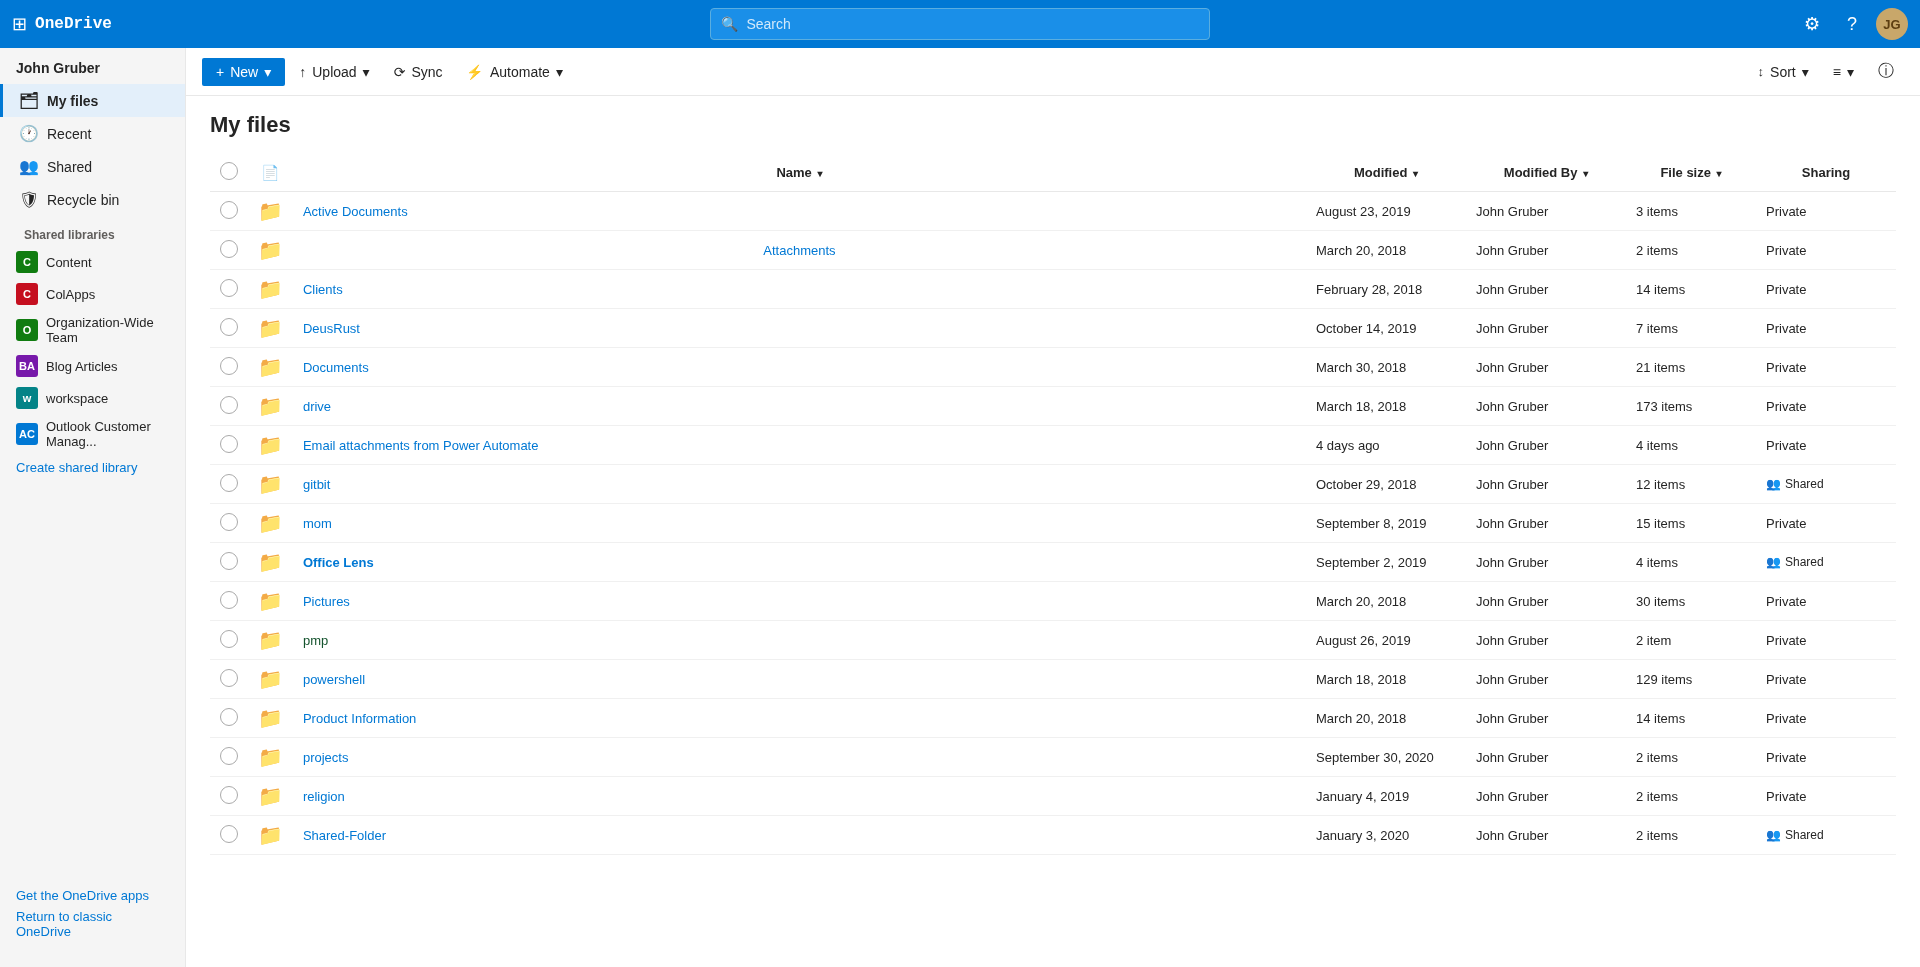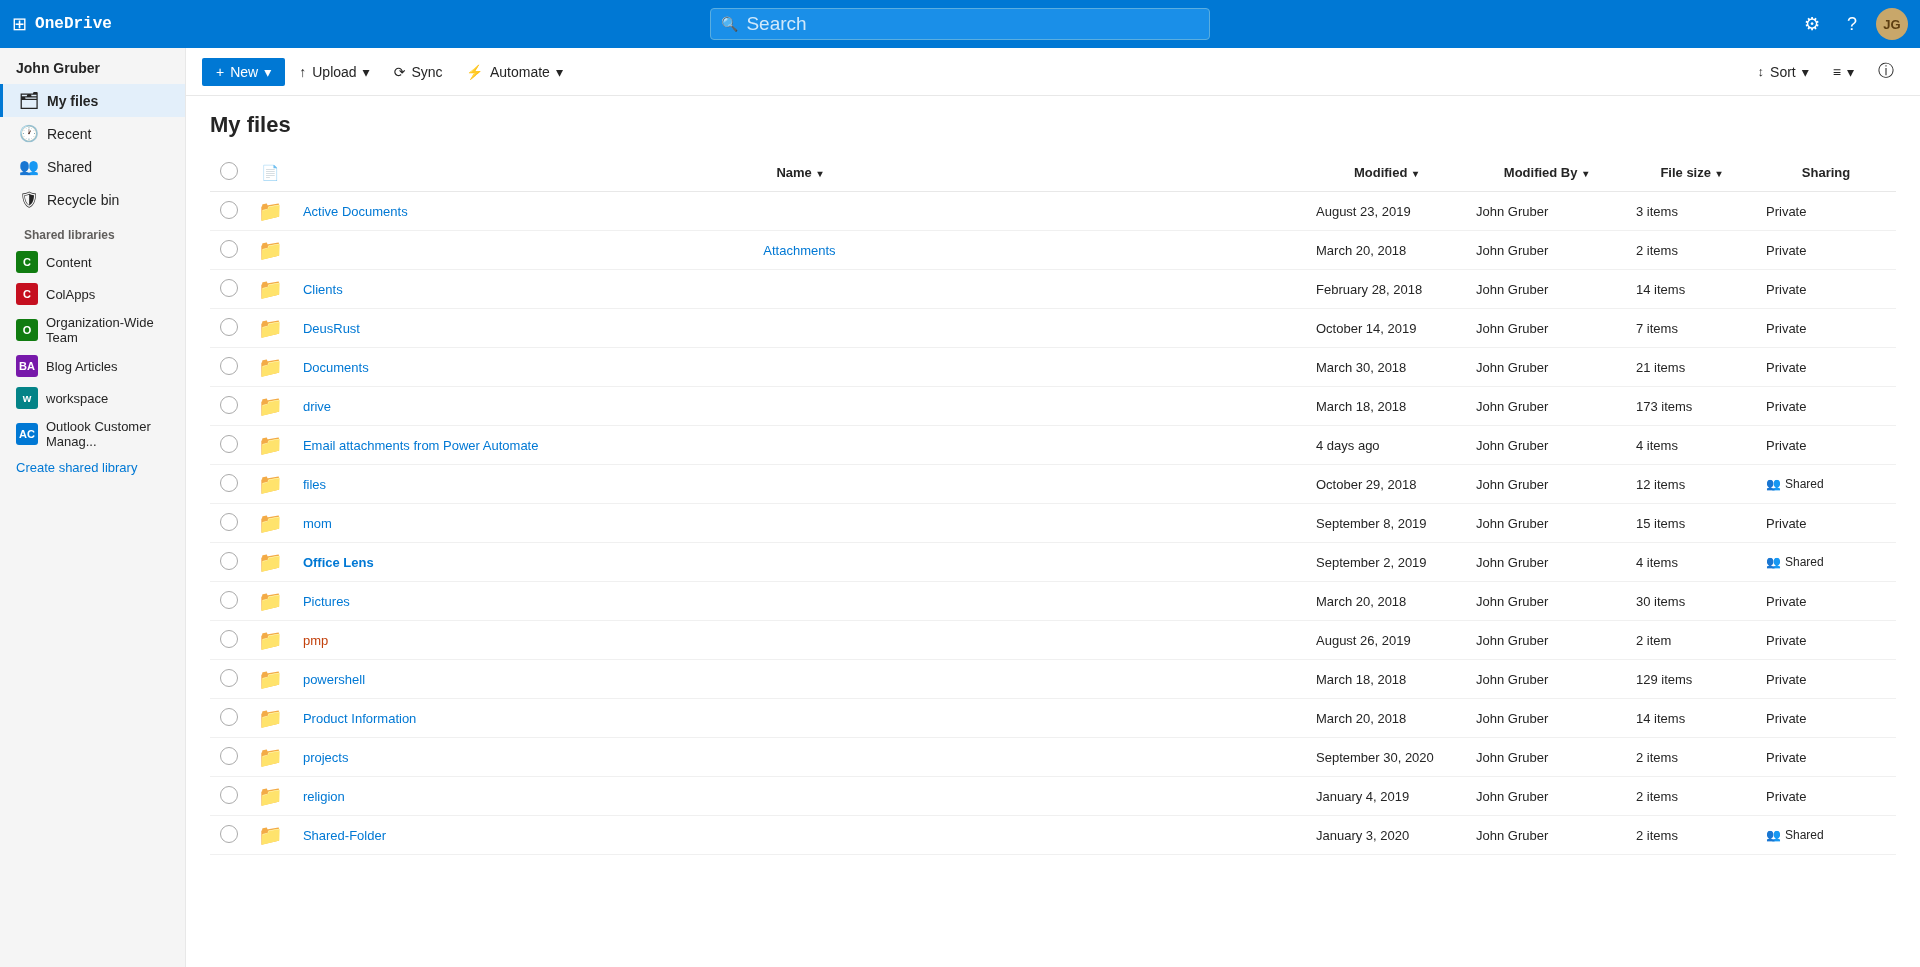--- a/index.html
+++ b/index.html
@@ -31,21 +31,21 @@
       align-items: center;
       padding: 0 10px;
       gap: 8px;
       color: white;
     }
     .search-bar input {
       background: transparent;
       border: none;
       outline: none;
       color: white;
-      font-size: 19px;
+      font-size: 14px;
       width: 100%;
     }
     .search-bar input::placeholder { color: rgba(255,255,255,0.8); }
     .top-nav-right { margin-left: auto; display: flex; align-items: center; gap: 8px; }
     .top-nav-icon { color: white; font-size: 18px; cursor: pointer; width: 32px; height: 32px; display: flex; align-items: center; justify-content: center; border-radius: 50%; }
     .avatar { width: 32px; height: 32px; border-radius: 50%; background: #c8a76a; display: flex; align-items: center; justify-content: center; font-size: 13px; font-weight: 600; color: #5c3d11; cursor: pointer; overflow: hidden; }
 
     
     .main-layout { display: flex; flex: 1; overflow: hidden; }
 
@@ -263,20 +263,24 @@
       <div class="lib-avatar" style="background:#038387;">w</div>
       <span>workspace</span>
     </div>
     <div class="shared-lib-item">
       <div class="lib-avatar" style="background:#0078d4;">AC</div>
       <span>Outlook Customer Manag...</span>
     </div>
 
     <div class="create-shared-lib">Create shared library</div>
 
+    <div class="sidebar-footer">
+      <a>Get the OneDrive apps</a>
+      <a>Return to classic OneDrive</a>
+    </div>
   </div>
 
   <div class="content-area">
 
     <div class="toolbar">
       <button class="btn-new">
         <span>+</span>
         <span>New</span>
         <span>▾</span>
       </button>
@@ -403,21 +407,21 @@
               <td class="col-icon"><span style="color:#dcb748;font-size:20px;">📁</span></td>
               <td class="col-name" style="cursor: pointer; color: rgb(0, 120, 212);">Email attachments from Power Automate</td>
               <td class="col-modified">4 days ago</td>
               <td class="col-modby">John Gruber</td>
               <td class="col-size">4 items</td>
               <td class="col-sharing">Private</td>
             </tr>
             <tr>
               <td class="col-check"><span class="check-circle"></span></td>
               <td class="col-icon"><span style="color:#dcb748;font-size:20px;">📁</span></td>
-              <td class="col-name" style="cursor: pointer; color: rgb(0, 120, 212);">files</td>
+              <td class="col-name" style="cursor: pointer; color: rgb(0, 120, 212);">gitbit</td>
               <td class="col-modified">October 29, 2018</td>
               <td class="col-modby">John Gruber</td>
               <td class="col-size">12 items</td>
               <td class="col-sharing">
                 <span class="shared-badge"><span class="share-icon">👥</span>Shared</span>
               </td>
             </tr>
             <tr>
               <td class="col-check"><span class="check-circle"></span></td>
               <td class="col-icon"><span style="color:#dcb748;font-size:20px;">📁</span></td>
@@ -443,21 +447,21 @@
               <td class="col-icon"><span style="color:#dcb748;font-size:20px;">📁</span></td>
               <td class="col-name" style="cursor: pointer; color: rgb(0, 120, 212);">Pictures</td>
               <td class="col-modified">March 20, 2018</td>
               <td class="col-modby">John Gruber</td>
               <td class="col-size">30 items</td>
               <td class="col-sharing">Private</td>
             </tr>
             <tr>
               <td class="col-check"><span class="check-circle"></span></td>
               <td class="col-icon"><span style="color:#dcb748;font-size:20px;">📁</span></td>
-              <td class="col-name" style="cursor: pointer; color: #c2410c;">pmp</td>
+              <td class="col-name" style="cursor: pointer; color: #14532d;">pmp</td>
               <td class="col-modified">August 26, 2019</td>
               <td class="col-modby">John Gruber</td>
               <td class="col-size">2 item</td>
               <td class="col-sharing">Private</td>
             </tr>
             <tr>
               <td class="col-check"><span class="check-circle"></span></td>
               <td class="col-icon"><span style="color:#dcb748;font-size:20px;">📁</span></td>
               <td class="col-name" style="cursor: pointer; color: rgb(0, 120, 212);">powershell</td>
               <td class="col-modified">March 18, 2018</td>

